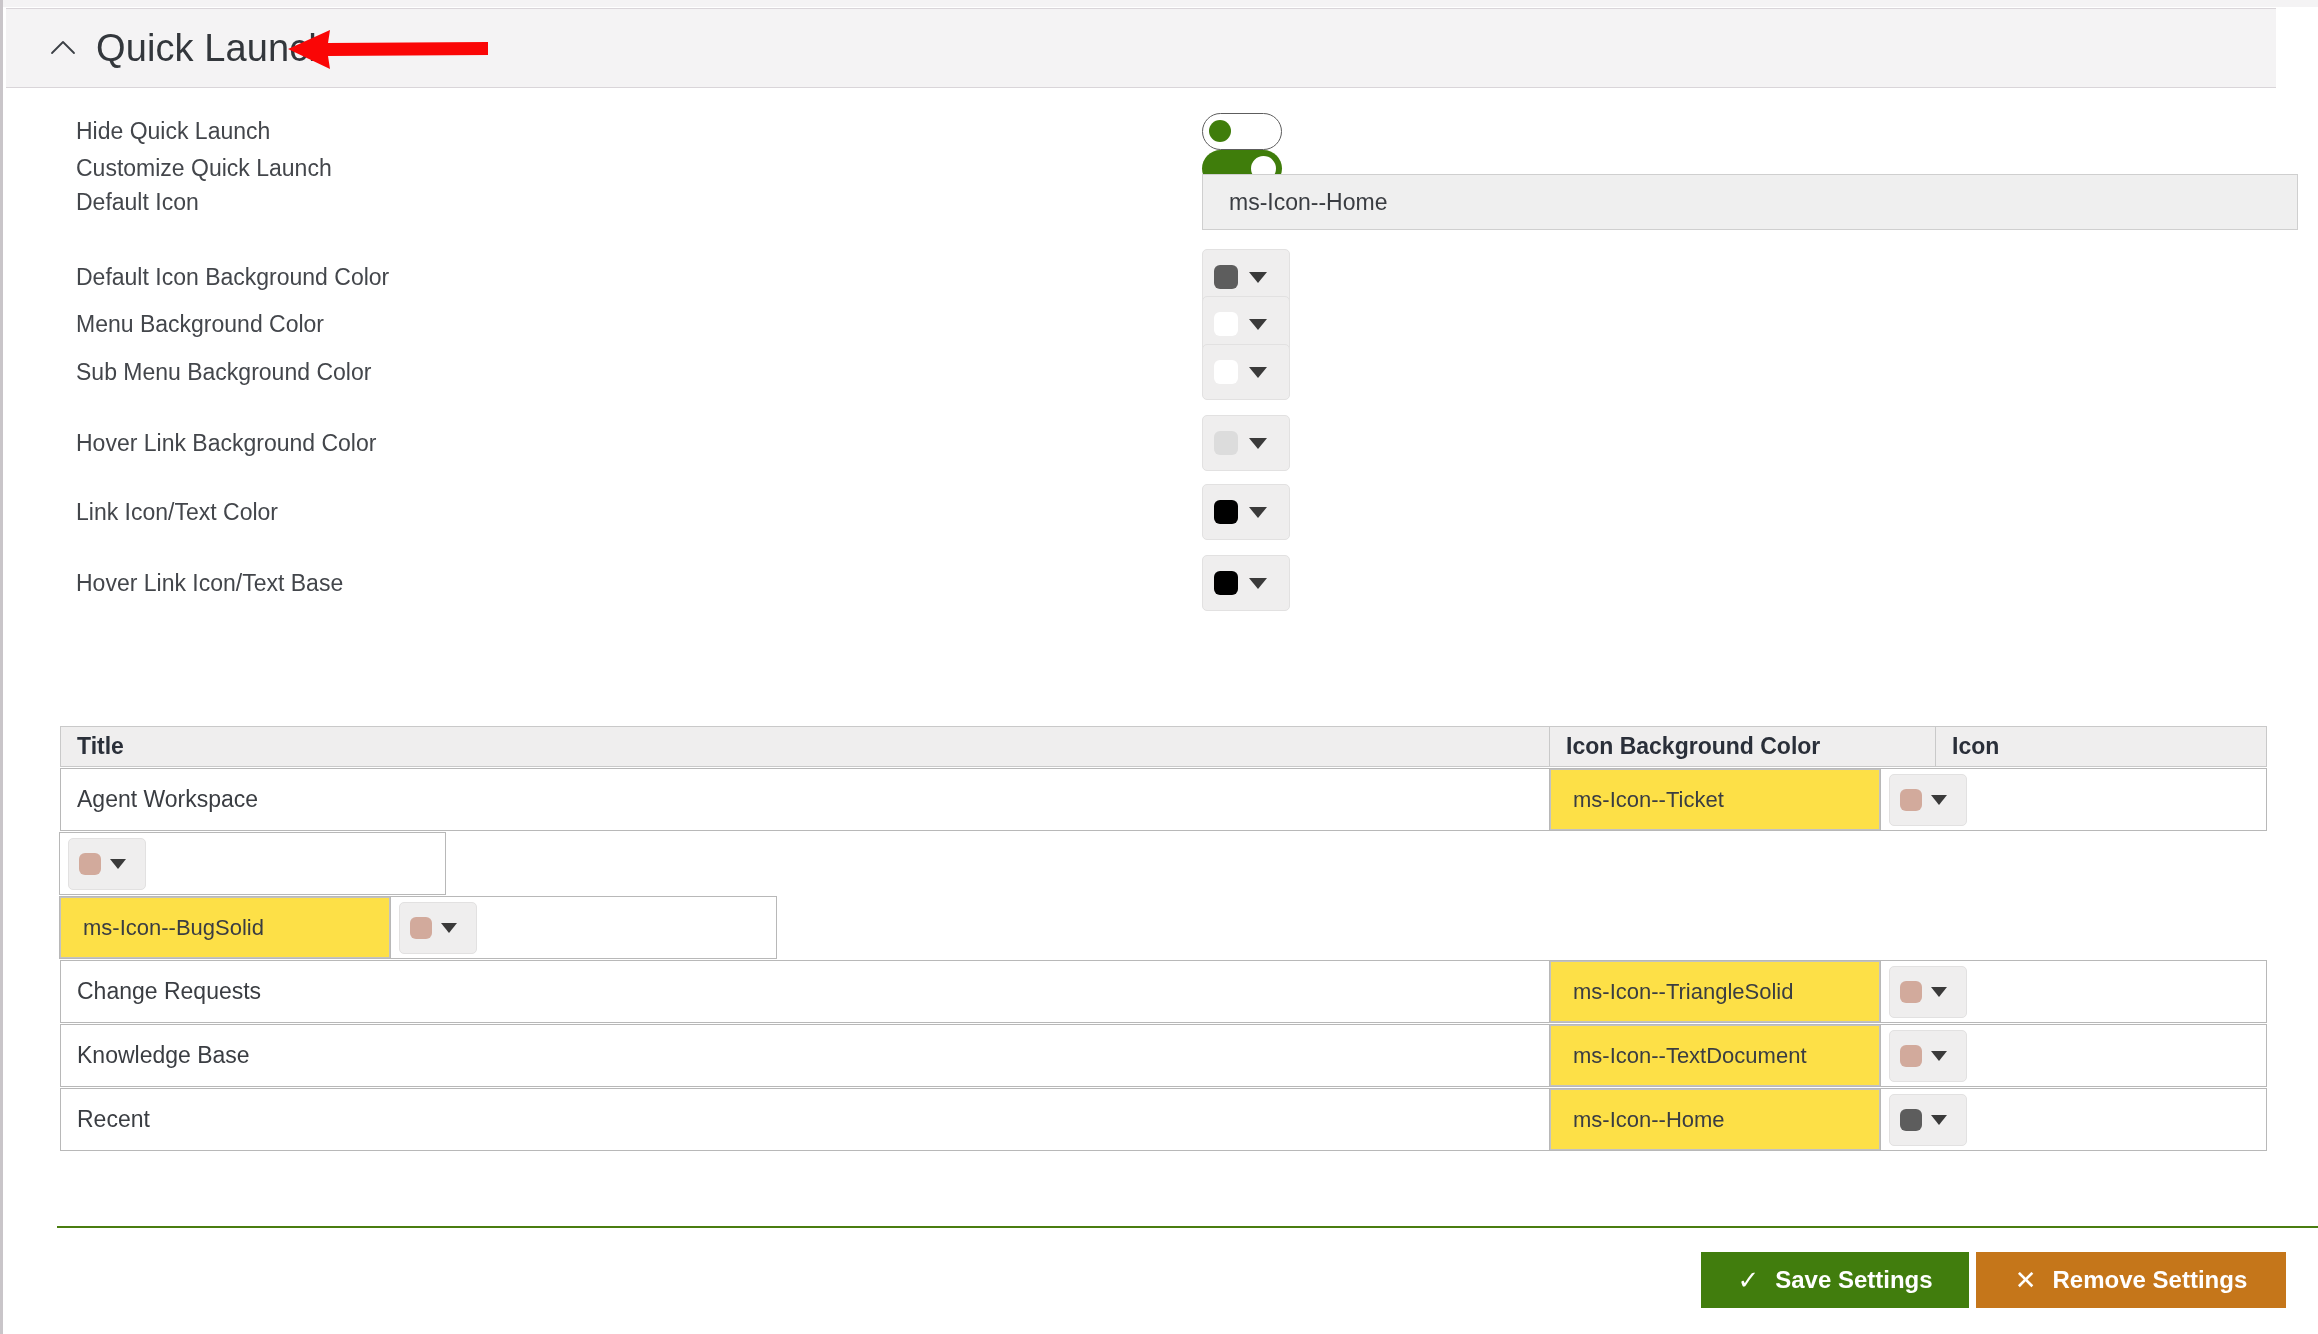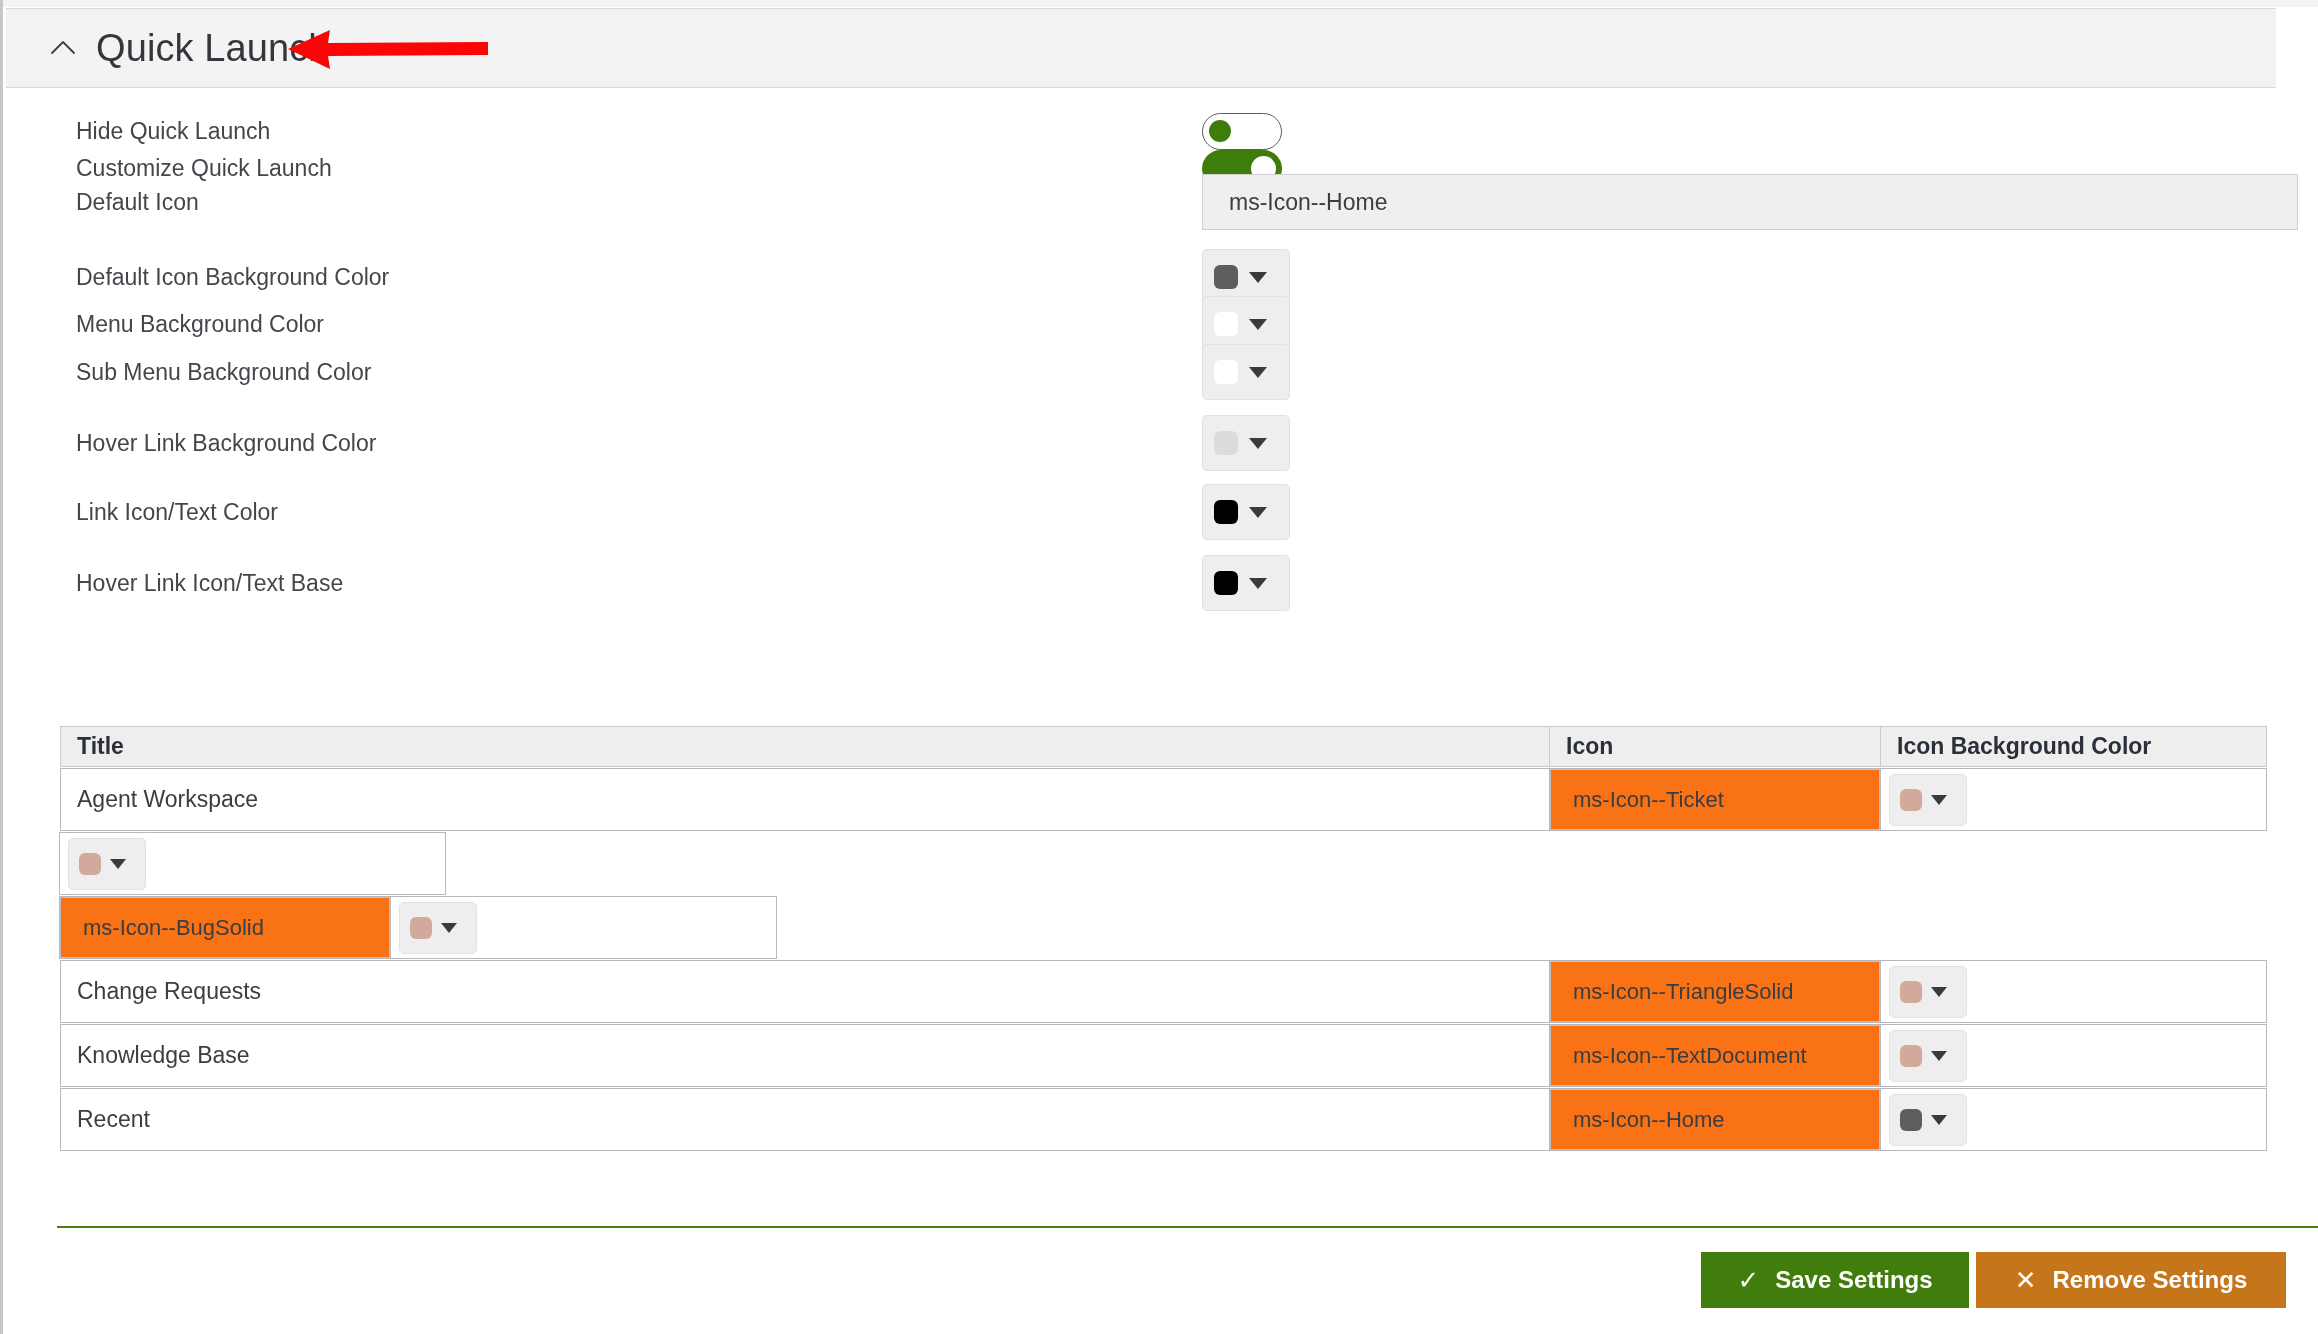--- a/index.html
+++ b/index.html
@@ -199,21 +199,21 @@
     padding-left: 16px;
   }
   .gr-title { width: 1490px; font-size: 23px; color: #3a3d42; }
   .gr-icon  { width: 332px; margin-left: -1px; padding-left: 0; justify-content: flex-start; }
   .gr-bg    { width: 387px; margin-left: -1px; padding-left: 0; }
 
   .cell-input {
     margin: 0;
     width: 332px;
     height: 61px;
-    background: #f97316;
+    background: #fde047;
     border: 1px solid #c2c2c2;
     display: flex;
     align-items: center;
     padding-left: 22px;
     font-size: 22px;
     color: #3a3d42;
   }
   .cell-colorpicker {
     margin-left: 8px;
     width: 78px; height: 52px;
@@ -359,22 +359,22 @@
         <span class="cp-swatch" style="background:#000000;"></span>
         <span class="cp-caret"></span>
       </span>
     </div>
 
   </div>
 
   <div class="grid">
     <div class="grid-head">
       <div class="gh-cell gh-title">Title</div>
+      <div class="gh-cell gh-bg">Icon Background Color</div>
       <div class="gh-cell gh-icon">Icon</div>
-      <div class="gh-cell gh-bg">Icon Background Color</div>
     </div>
 
     <div class="grid-row">
       <div class="gr-cell gr-title">Agent Workspace</div>
       <div class="gr-cell gr-icon">
         <span class="cell-input">ms-Icon--Ticket</span>
       </div>
       <div class="gr-cell gr-bg">
         <span class="cell-colorpicker">
           <span class="cp-swatch" style="background:#d2aa9c;"></span>

